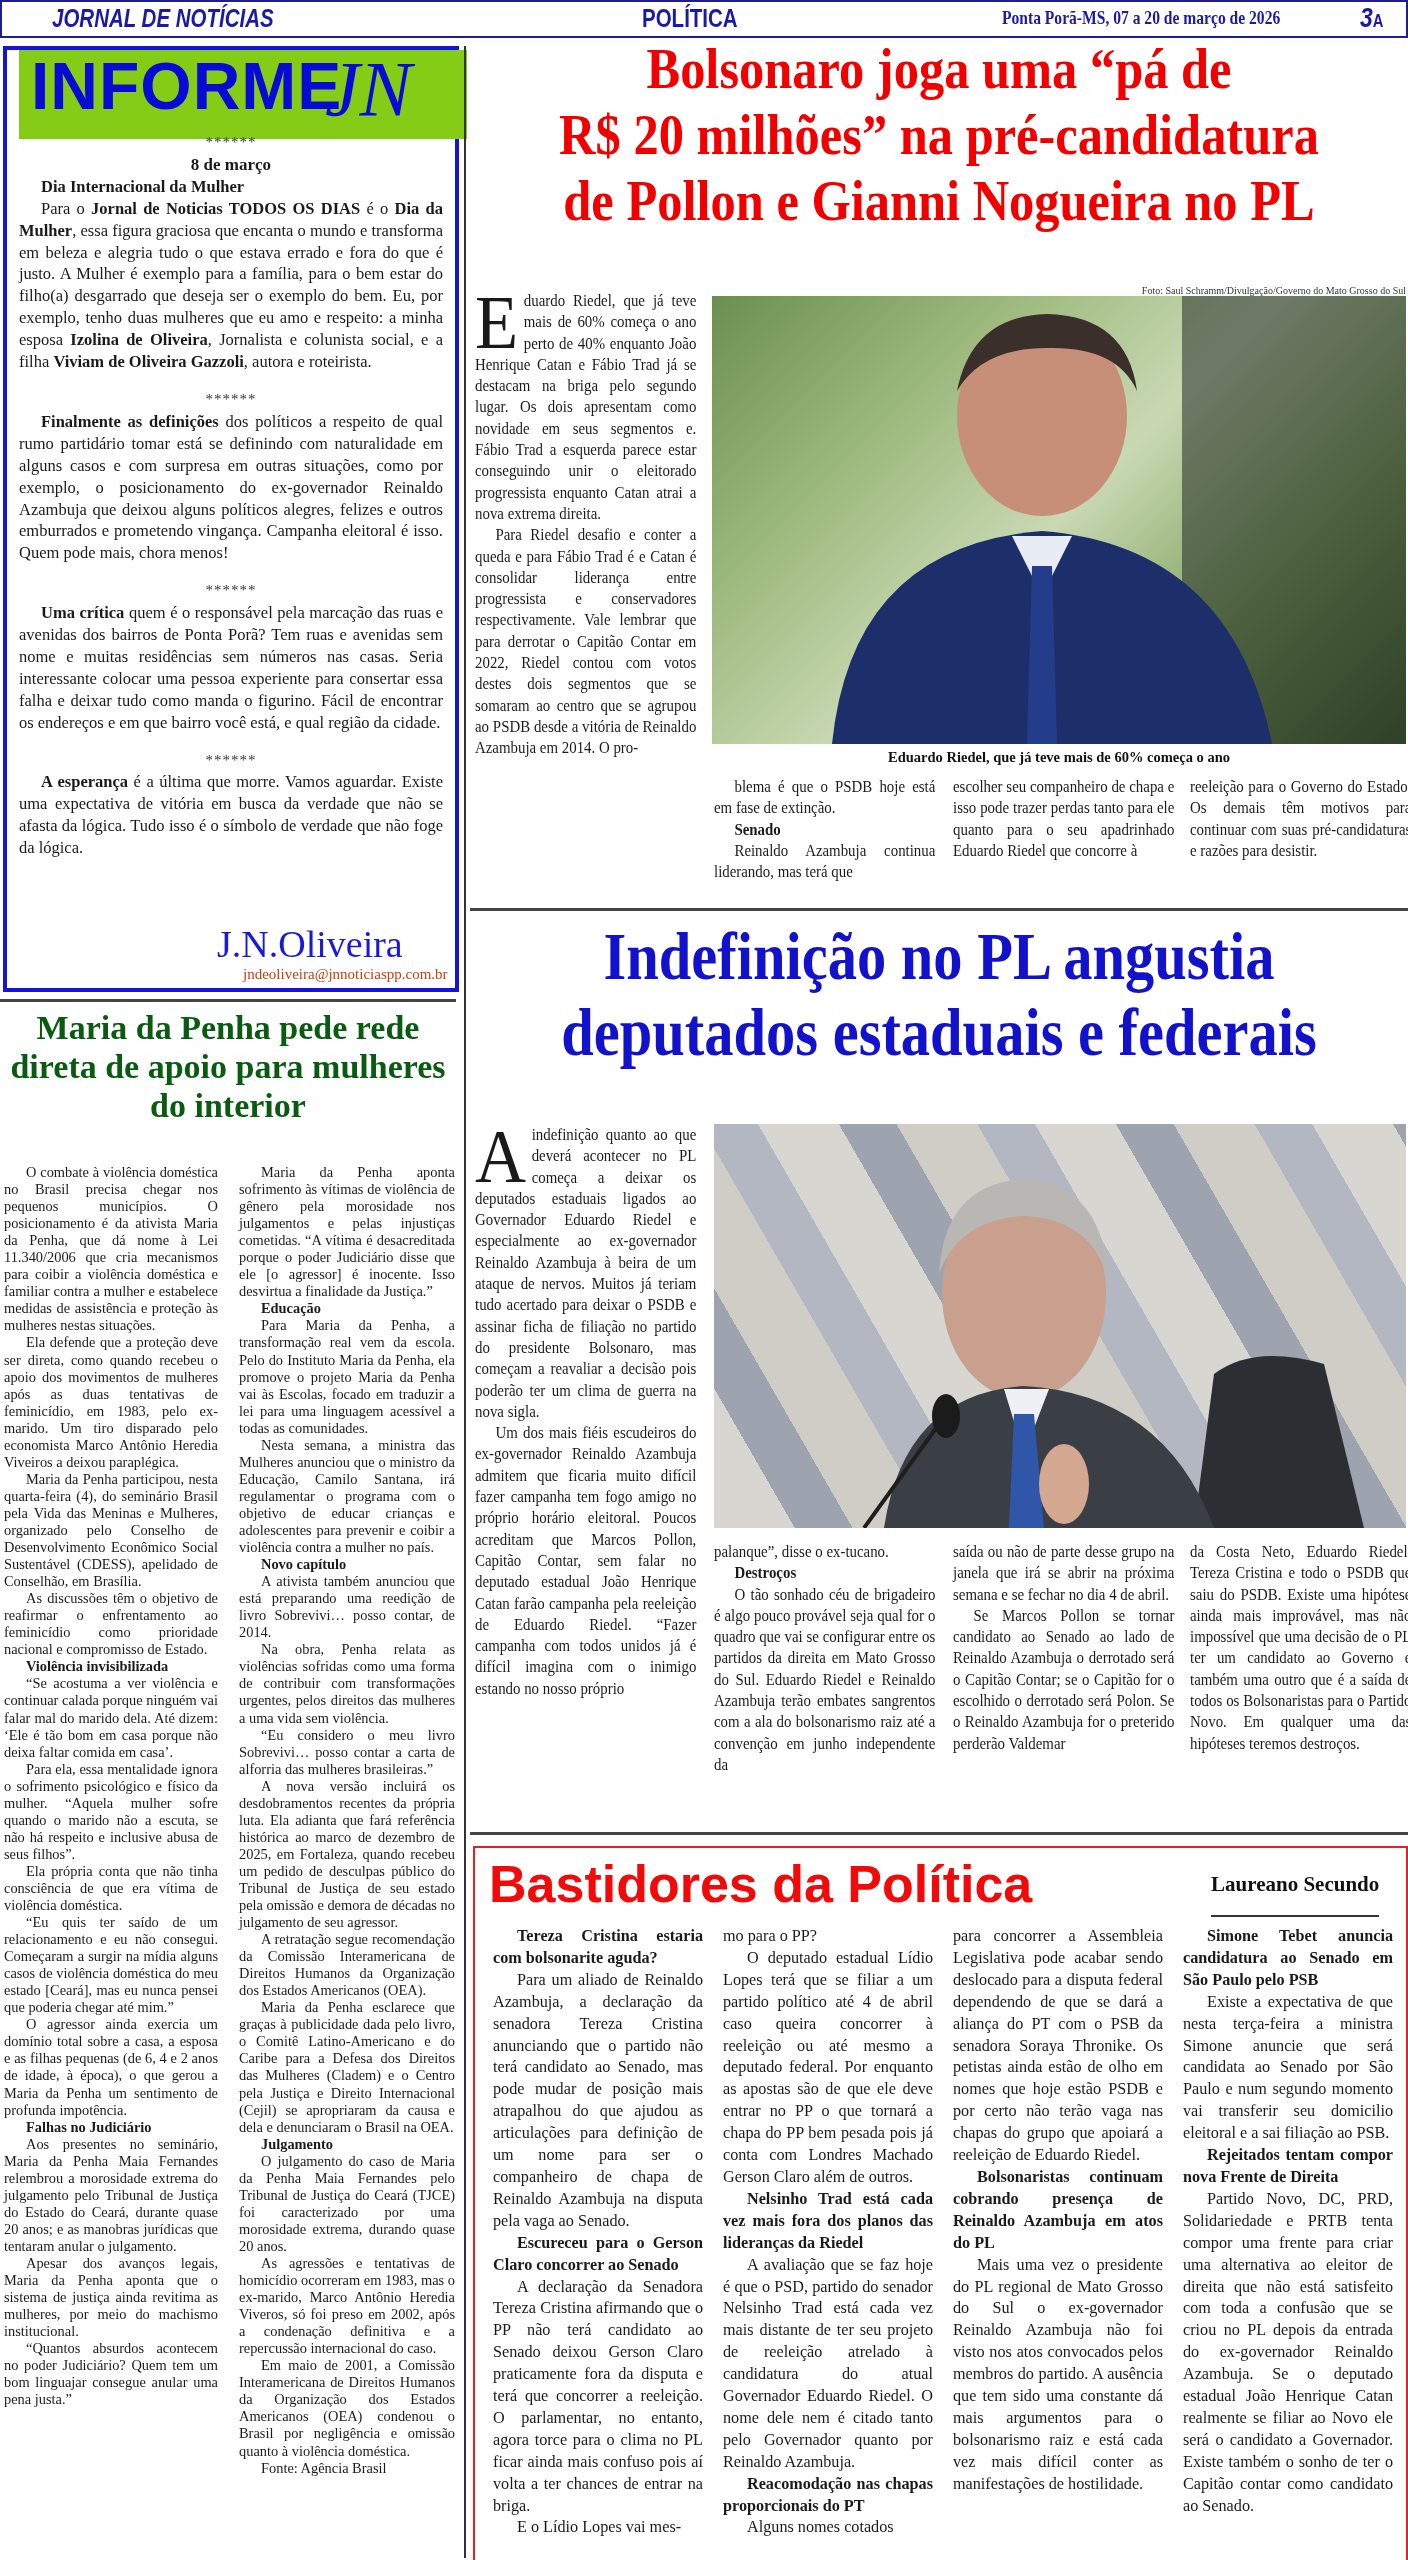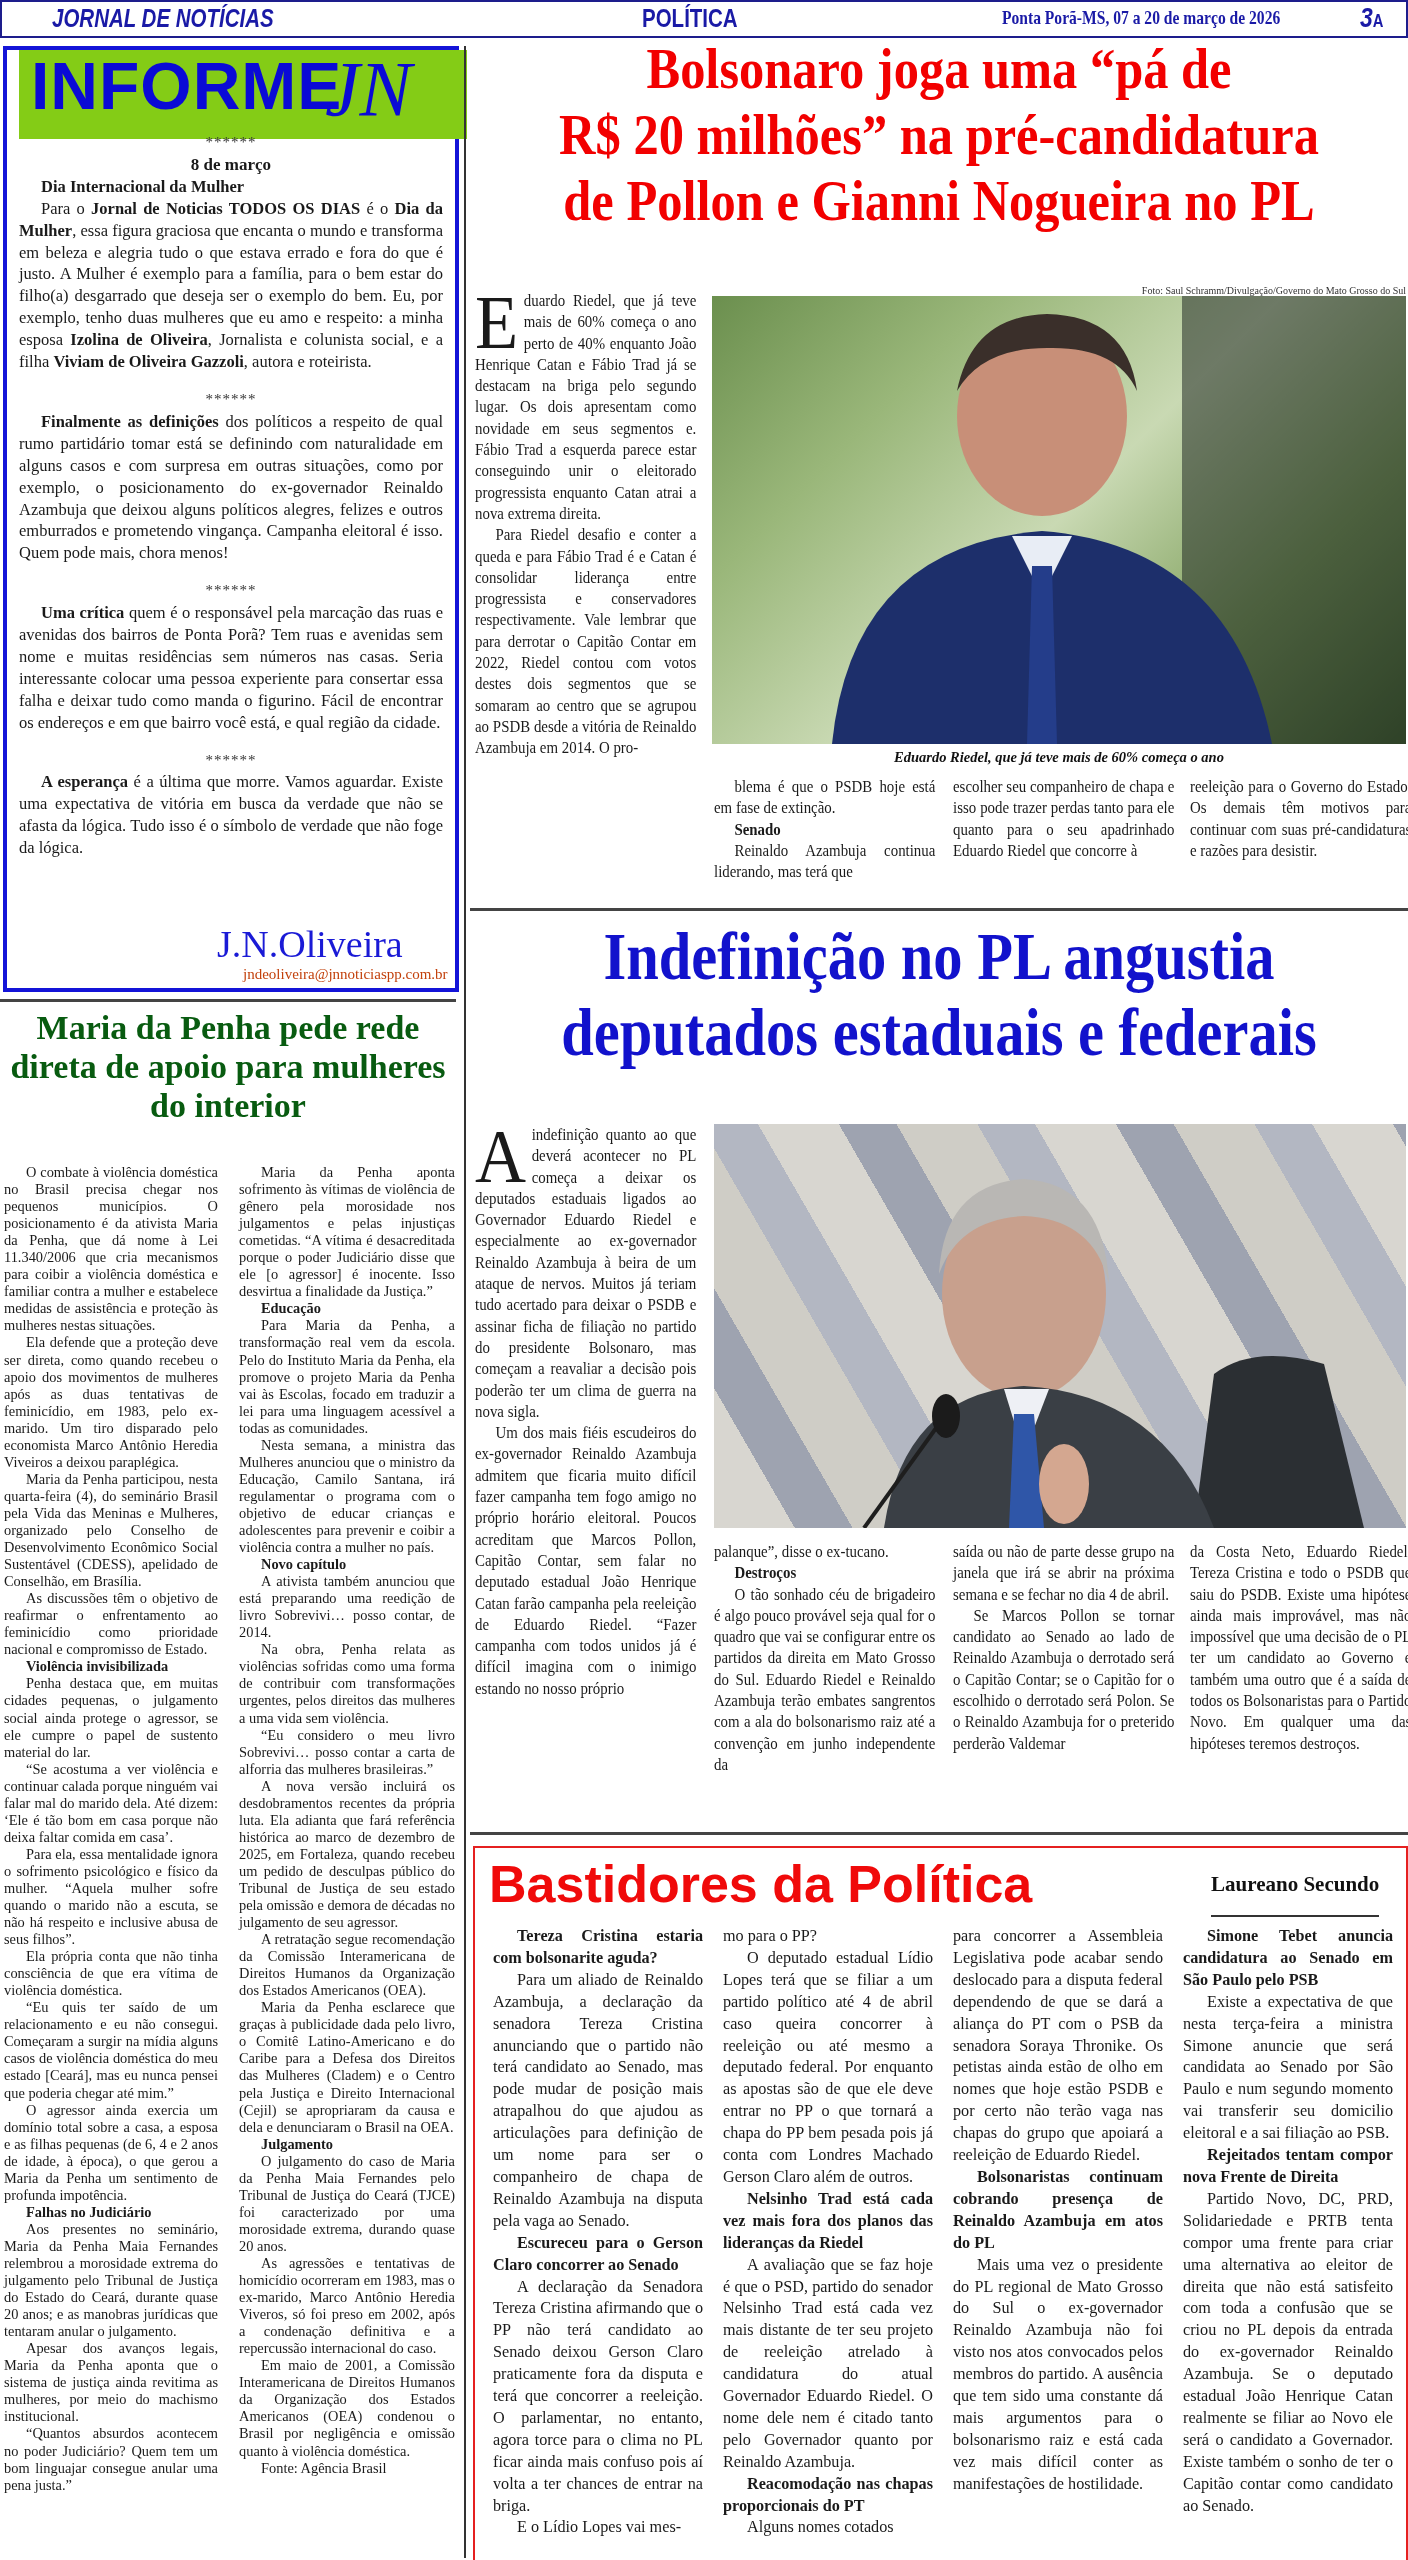--- a/index.html
+++ b/index.html
@@ -31,21 +31,21 @@
   
   .vline{background:#333;width:2px;}
   .hline{background:#444;height:3px;}
   
   .hl-red{font-family:"Liberation Serif",serif;font-weight:bold;color:#f20000;font-size:58px;line-height:66px;text-align:center;transform:scaleX(0.87);transform-origin:center top;}
   .hl-blue{font-family:"Liberation Serif",serif;font-weight:bold;color:#1212cc;font-size:68px;line-height:76px;text-align:center;transform:scaleX(0.86);transform-origin:center top;}
   .hl-green{font-family:"Liberation Serif",serif;font-weight:bold;color:#085b10;font-size:34px;line-height:39px;text-align:center;}
   .dropcap{float:left;font-size:76px;line-height:60px;margin:2px 6px 0 0;font-family:"Liberation Serif",serif;}
   .photo{overflow:hidden;}
   .credit{font-size:10px;color:#333;text-align:right;}
-  .caption{font-family:"Liberation Serif",serif;font-style:italic;font-weight:bold;font-size:14.5px;text-align:center;}
+  .caption{font-family:"Liberation Serif",serif;font-weight:bold;font-size:14.5px;text-align:center;}
   .narrow{font-size:16px;line-height:21.3px;transform:scaleX(0.93);transform-origin:left top;}
   
   #bast{left:473px;top:1846px;width:931px;height:712px;border:2px solid #e52020;}
   #bast-title{position:absolute;left:14px;top:6px;font-family:"Liberation Sans",sans-serif;font-weight:bold;color:#f00a0a;font-size:52px;}
   #bast-author{position:absolute;left:736px;top:24px;font-family:"Liberation Serif",serif;font-weight:bold;font-size:21px;border-bottom:2px solid #333;padding-bottom:18px;}
   .bcol{position:absolute;font-size:16.2px;line-height:21.9px;}
   .bcol p{text-indent:24px;}
   .bcol .sub{text-indent:24px;}
 </style>
 </head>
@@ -85,21 +85,20 @@
 <div class="abs hline" style="left:0;top:999px;width:456px;"></div>
 <div class="abs vline" style="left:464px;top:46px;height:2512px;"></div>
 
 <div class="abs hl-green" style="left:0;top:1008px;width:456px;">Maria da Penha pede rede direta de apoio para mulheres do interior</div>
 <div class="abs txt" id="mp-col1" style="left:4px;top:1164px;width:214px;font-size:14.4px;line-height:17.05px;">
     <p>O combate à violência doméstica no Brasil precisa chegar nos pequenos municípios. O posicionamento é da ativista Maria da Penha, que dá nome à Lei 11.340/2006 que cria mecanismos para coibir a violência doméstica e familiar contra a mulher e estabelece medidas de assistência e proteção às mulheres nestas situações.</p>
     <p>Ela defende que a proteção deve ser direta, como quando recebeu o apoio dos movimentos de mulheres após as duas tentativas de feminicídio, em 1983, pelo ex-marido. Um tiro disparado pelo economista Marco Antônio Heredia Viveiros a deixou paraplégica.</p>
     <p>Maria da Penha participou, nesta quarta-feira (4), do seminário Brasil pela Vida das Meninas e Mulheres, organizado pelo Conselho de Desenvolvimento Econômico Social Sustentável (CDESS), apelidado de Conselhão, em Brasília.</p>
     <p>As discussões têm o objetivo de reafirmar o enfrentamento ao feminicídio como prioridade nacional e compromisso de Estado.</p>
     <p class="sub">Violência invisibilizada</p>
-    <p>Penha destaca que, em muitas cidades pequenas, o julgamento social ainda protege o agressor, se ele cumpre o papel de sustento material do lar.</p>
     <p>“Se acostuma a ver violência e continuar calada porque ninguém vai falar mal do marido dela. Até dizem: ‘Ele é tão bom em casa porque não deixa faltar comida em casa’.</p>
     <p>Para ela, essa mentalidade ignora o sofrimento psicológico e físico da mulher.  “Aquela mulher sofre quando o marido não a escuta, se não há respeito e inclusive abusa de seus filhos”.</p>
     <p>Ela própria conta que não tinha consciência de que era vítima de violência doméstica.</p>
     <p>“Eu quis ter saído de um relacionamento e eu não consegui. Começaram a surgir na mídia alguns casos de violência doméstica do meu estado [Ceará], mas eu nunca pensei que poderia chegar até mim.”</p>
     <p>O agressor ainda exercia um domínio total sobre a casa, a esposa e as filhas pequenas (de 6, 4 e 2 anos de idade, à época), o que gerou a Maria da Penha um sentimento de profunda impotência.</p>
     <p class="sub">Falhas no Judiciário</p>
     <p>Aos presentes no seminário, Maria da Penha Maia Fernandes relembrou a morosidade extrema do julgamento pelo Tribunal de Justiça do Estado do Ceará, durante quase 20 anos; e as manobras jurídicas que tentaram anular o julgamento.</p>
     <p>Apesar dos avanços legais, Maria da Penha aponta que o sistema de justiça ainda revitima as mulheres, por meio do machismo institucional.</p>
     <p>“Quantos absurdos acontecem no poder Judiciário? Quem tem um bom linguajar consegue anular uma pena justa.”</p>
   </div>

